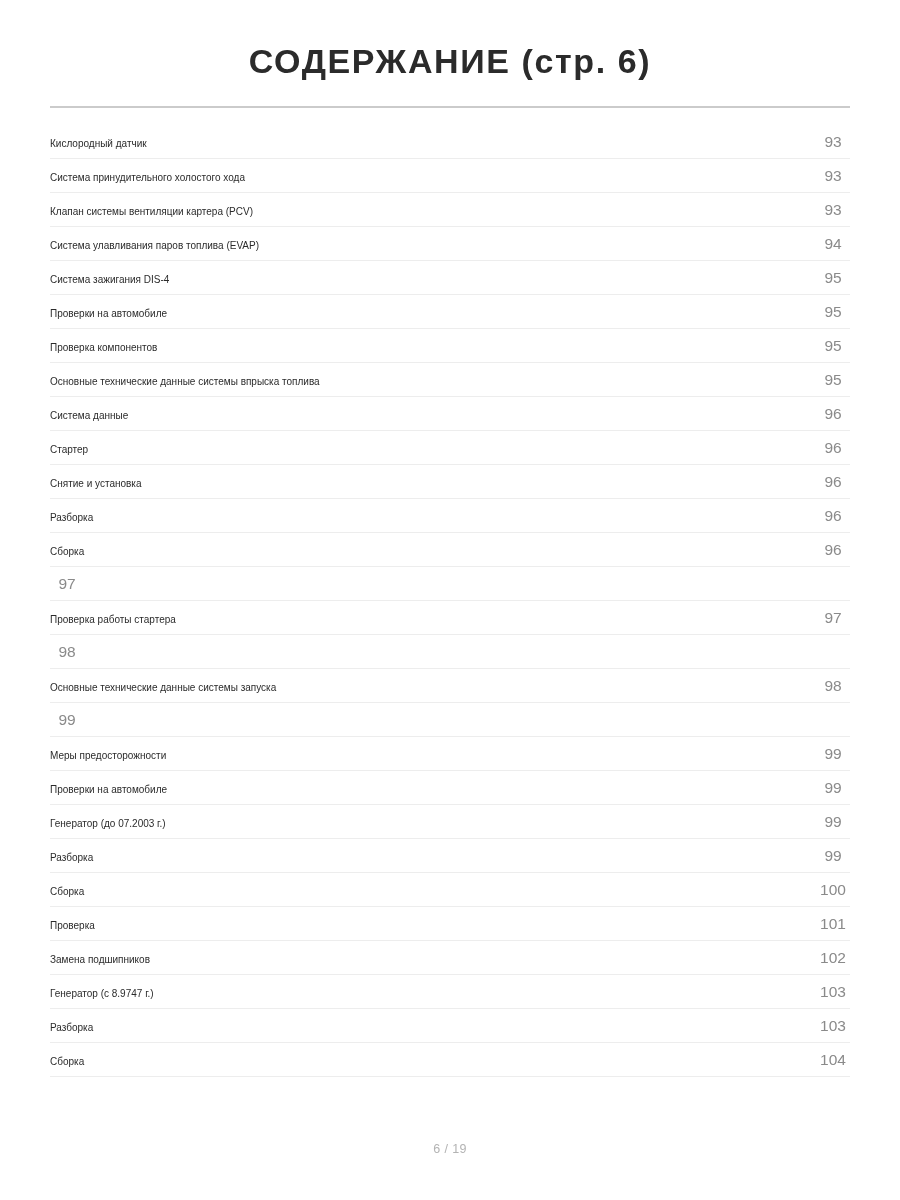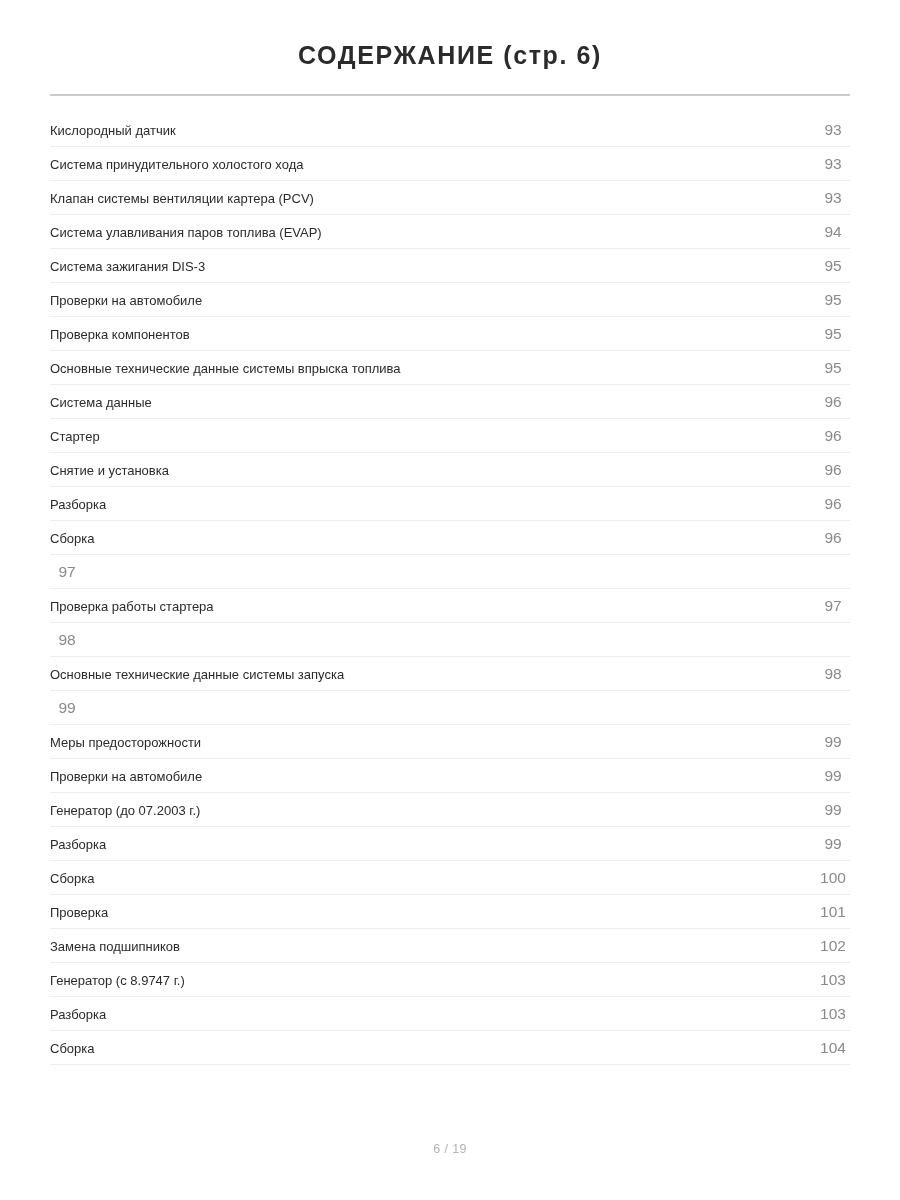--- a/index.html
+++ b/index.html
@@ -20,21 +20,21 @@
     width: 900px;
     height: 1200px;
     box-sizing: border-box;
     display: flex;
     flex-direction: column;
   }
   .page-title {
     margin: 0;
     padding: 40px 50px 0 50px;
     text-align: center;
-    font-size: 25px;
+    font-size: 34px;
     font-weight: bold;
     letter-spacing: 1.6px;
     color: #2b2b2b;
     line-height: 1.25;
   }
   .title-divider {
     margin: 23px 50px 0 50px;
     height: 2px;
     background: #cbcbcb;
   }
@@ -49,21 +49,21 @@
     justify-content: space-between;
     height: 34px;
     box-sizing: border-box;
     border-bottom: 1px solid #ededed;
     padding: 0;
   }
   .toc-row:first-child {
     border-top: none;
   }
   .toc-title {
-    font-size: 13px;
+    font-size: 10px;
     color: #2b2b2b;
     line-height: 34px;
     white-space: nowrap;
     overflow: hidden;
     text-overflow: ellipsis;
     padding-right: 18px;
   }
   .toc-page {
     font-size: 15.5px;
     color: #8a8a8a;
@@ -104,21 +104,21 @@
       </div>
       <div class="toc-row">
         <span class="toc-title">Клапан системы вентиляции картера (PCV)</span>
         <span class="toc-page">93</span>
       </div>
       <div class="toc-row">
         <span class="toc-title">Система улавливания паров топлива (EVAP)</span>
         <span class="toc-page">94</span>
       </div>
       <div class="toc-row">
-        <span class="toc-title">Система зажигания DIS-3</span>
+        <span class="toc-title">Система зажигания DIS-4</span>
         <span class="toc-page">95</span>
       </div>
       <div class="toc-row">
         <span class="toc-title">Проверки на автомобиле</span>
         <span class="toc-page">95</span>
       </div>
       <div class="toc-row">
         <span class="toc-title">Проверка компонентов</span>
         <span class="toc-page">95</span>
       </div>

